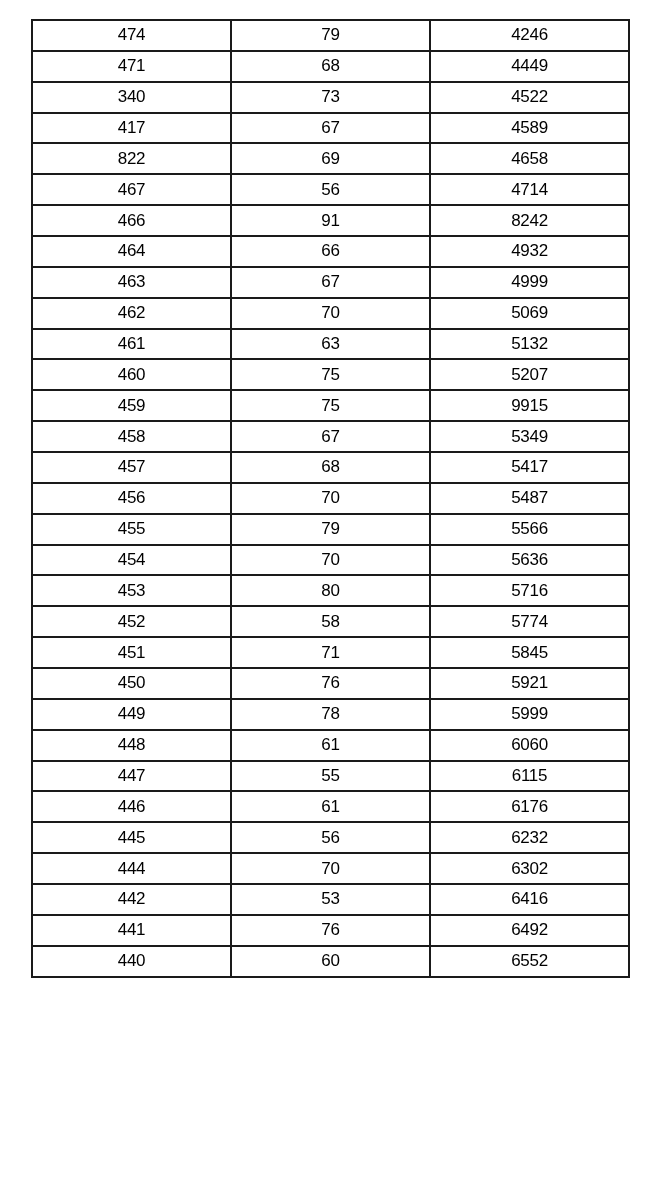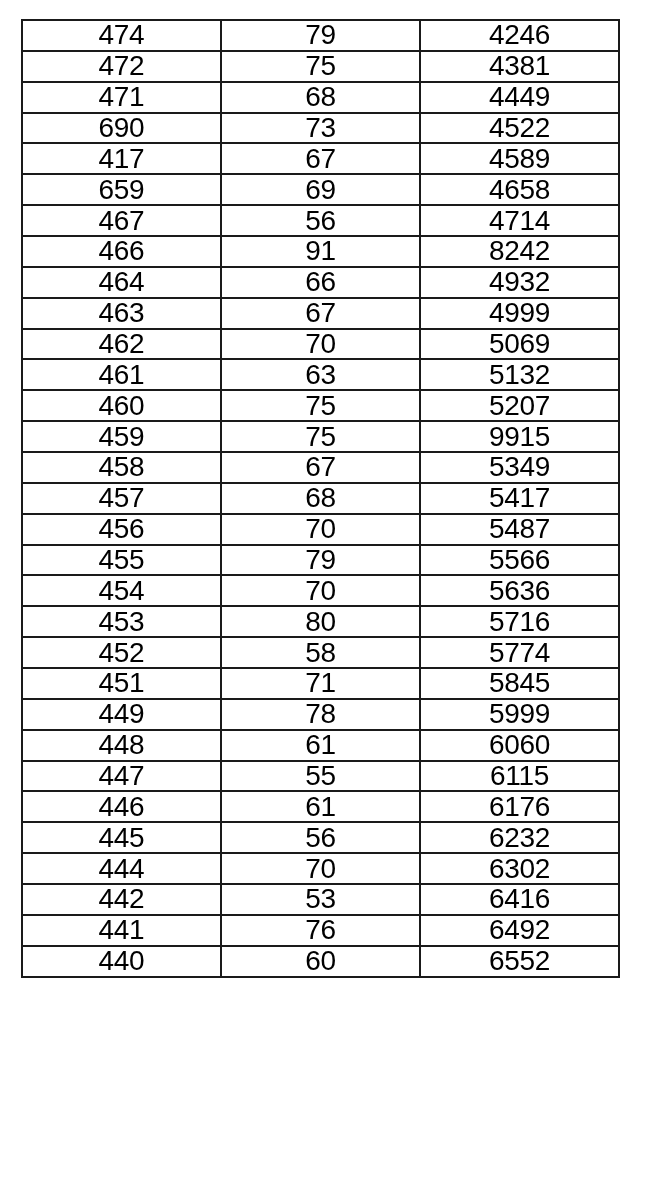--- a/index.html
+++ b/index.html
@@ -8,27 +8,27 @@
       background: #ffffff;
     }
     body {
       width: 665px;
       height: 1192px;
       position: relative;
       overflow: hidden;
     }
     .data-table {
       position: absolute;
-      left: 21px;
+      left: 31px;
       top: 19px;
       width: 598px;
       border-collapse: collapse;
       table-layout: fixed;
       font-family: "Liberation Sans", sans-serif;
-      font-size: 28px;
+      font-size: 17px;
       color: #000000;
     }
     .data-table col { width: 199px; }
     .data-table td {
       border: 2px solid #1a1a1a;
       height: 28.86px;
       padding: 0;
       text-align: center;
       vertical-align: middle;
       line-height: 28px;
@@ -44,41 +44,36 @@
       <col>
       <col>
     </colgroup>
   <tbody id="table-body">
       <tr>
         <td>474</td>
         <td>79</td>
         <td>4246</td>
       </tr>
       <tr>
-        <td>472</td>
-        <td>75</td>
-        <td>4381</td>
-      </tr>
-      <tr>
         <td>471</td>
         <td>68</td>
         <td>4449</td>
       </tr>
       <tr>
-        <td>690</td>
+        <td>340</td>
         <td>73</td>
         <td>4522</td>
       </tr>
       <tr>
         <td>417</td>
         <td>67</td>
         <td>4589</td>
       </tr>
       <tr>
-        <td>659</td>
+        <td>822</td>
         <td>69</td>
         <td>4658</td>
       </tr>
       <tr>
         <td>467</td>
         <td>56</td>
         <td>4714</td>
       </tr>
       <tr>
         <td>466</td>
@@ -147,20 +142,25 @@
       </tr>
       <tr>
         <td>452</td>
         <td>58</td>
         <td>5774</td>
       </tr>
       <tr>
         <td>451</td>
         <td>71</td>
         <td>5845</td>
+      </tr>
+      <tr>
+        <td>450</td>
+        <td>76</td>
+        <td>5921</td>
       </tr>
       <tr>
         <td>449</td>
         <td>78</td>
         <td>5999</td>
       </tr>
       <tr>
         <td>448</td>
         <td>61</td>
         <td>6060</td>

